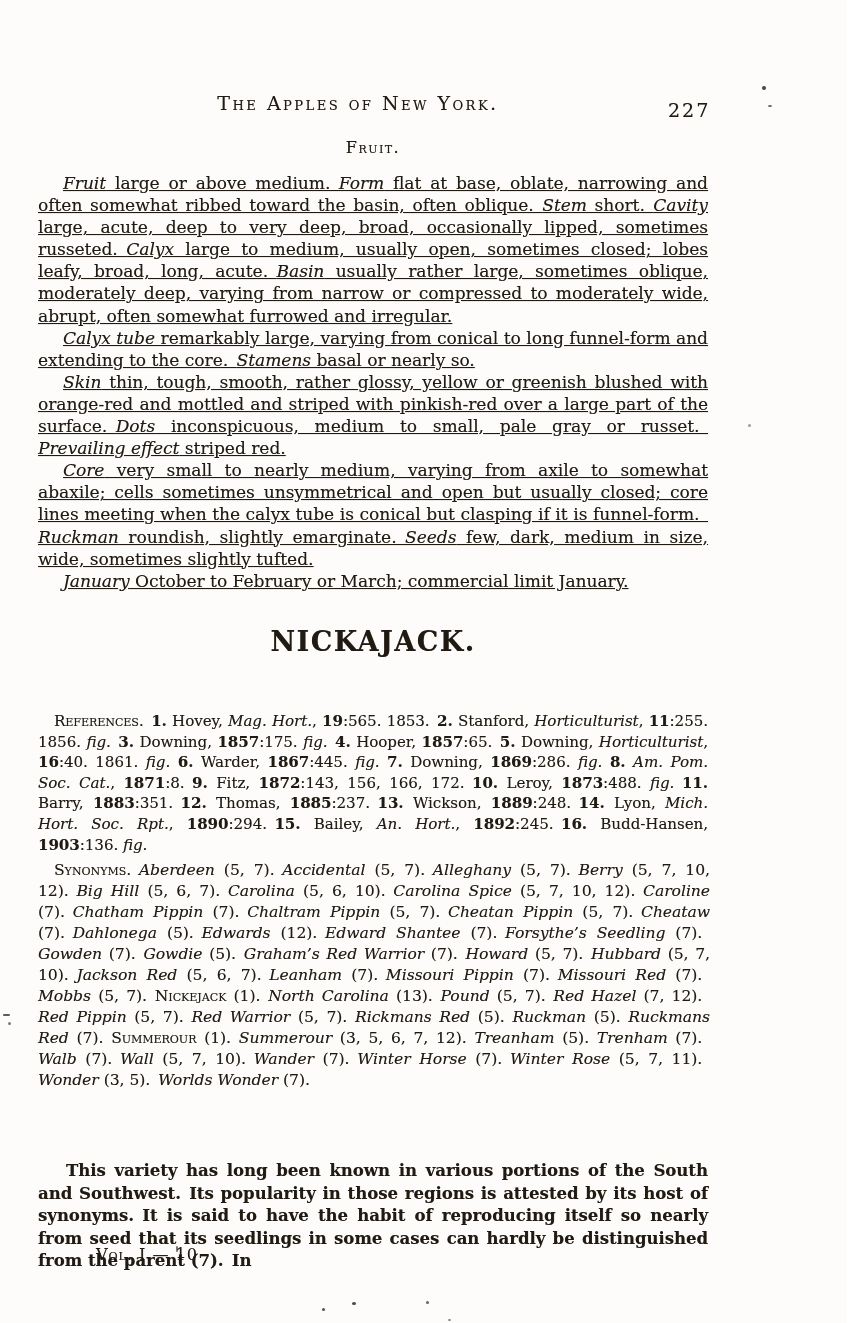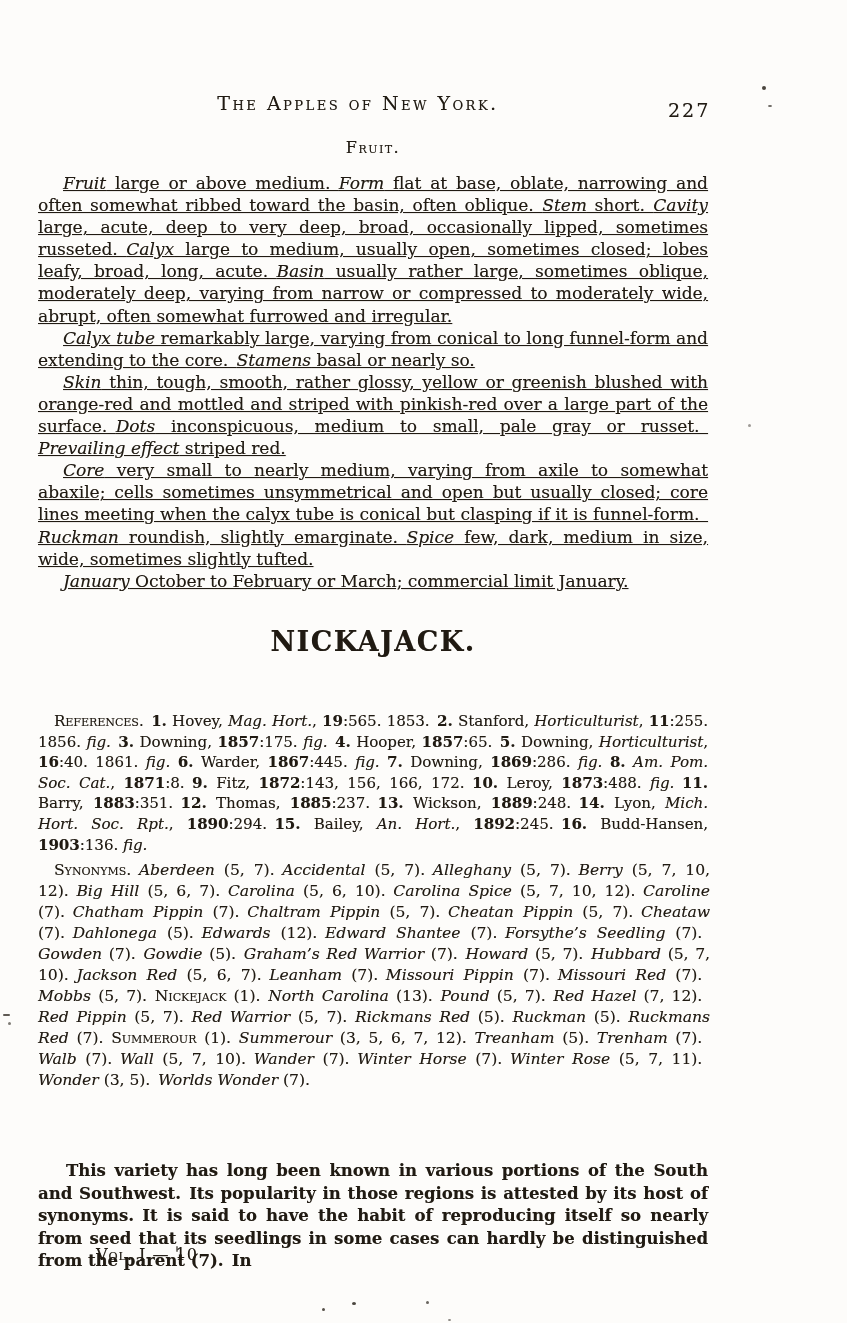--- a/index.html
+++ b/index.html
@@ -70,21 +70,21 @@
   </div>
 
   <div class="page-number">227</div>
 
   <div class="fruit-heading">Fruit.</div>
 
   <div class="fruit-body">
     <p class="bp"><i>Fruit</i> large or above medium. <i>Form</i> flat at base, oblate, narrowing and often somewhat ribbed toward the basin, often oblique. <i>Stem</i> short. <i>Cavity</i> large, acute, deep to very deep, broad, occasionally lipped, sometimes russeted. <i>Calyx</i> large to medium, usually open, sometimes closed; lobes leafy, broad, long, acute. <i>Basin</i> usually rather large, sometimes oblique, moderately deep, varying from narrow or compressed to moderately wide, abrupt, often somewhat furrowed and irregular.</p>
     <p class="bp"><i>Calyx tube</i> remarkably large, varying from conical to long funnel-form and extending to the core. <i>Stamens</i> basal or nearly so.</p>
     <p class="bp"><i>Skin</i> thin, tough, smooth, rather glossy, yellow or greenish blushed with orange-red and mottled and striped with pinkish-red over a large part of the surface. <i>Dots</i> inconspicuous, medium to small, pale gray or russet. <i>Prevailing effect</i> striped red.</p>
-    <p class="bp"><i>Core</i> very small to nearly medium, varying from axile to somewhat abaxile; cells sometimes unsymmetrical and open but usually closed; core lines meeting when the calyx tube is conical but clasping if it is funnel-form. <i>Ruckman</i> roundish, slightly emarginate. <i>Spice</i> few, dark, medium in size, wide, sometimes slightly tufted.</p>
+    <p class="bp"><i>Core</i> very small to nearly medium, varying from axile to somewhat abaxile; cells sometimes unsymmetrical and open but usually closed; core lines meeting when the calyx tube is conical but clasping if it is funnel-form. <i>Ruckman</i> roundish, slightly emarginate. <i>Seeds</i> few, dark, medium in size, wide, sometimes slightly tufted.</p>
     <p class="bp"><i>January</i> October to February or March; commercial limit January.</p>
   </div>
 
   <h1 class="variety-heading">NICKAJACK.</h1>
 
   <p class="refs"><span class="sc">References.</span> <b>1.</b> Hovey, <i>Mag. Hort.</i>, <b>19</b>:565. 1853. <b>2.</b> Stanford, <i>Horticulturist</i>, <b>11</b>:255. 1856. <i>fig.</i> <b>3.</b> Downing, <b>1857</b>:175. <i>fig.</i> <b>4.</b> Hooper, <b>1857</b>:65. <b>5.</b> Downing, <i>Horticulturist</i>, <b>16</b>:40. 1861. <i>fig.</i> <b>6.</b> Warder, <b>1867</b>:445. <i>fig.</i> <b>7.</b> Downing, <b>1869</b>:286. <i>fig.</i> <b>8.</b> <i>Am. Pom. Soc. Cat.</i>, <b>1871</b>:8. <b>9.</b> Fitz, <b>1872</b>:143, 156, 166, 172. <b>10.</b> Leroy, <b>1873</b>:488. <i>fig.</i> <b>11.</b> Barry, <b>1883</b>:351. <b>12.</b> Thomas, <b>1885</b>:237. <b>13.</b> Wickson, <b>1889</b>:248. <b>14.</b> Lyon, <i>Mich. Hort. Soc. Rpt.</i>, <b>1890</b>:294. <b>15.</b> Bailey, <i>An. Hort.</i>, <b>1892</b>:245. <b>16.</b> Budd-Hansen, <b>1903</b>:136. <i>fig.</i></p>
 
   <p class="syns"><span class="sc">Synonyms.</span> <i>Aberdeen</i> (5, 7). <i>Accidental</i> (5, 7). <i>Alleghany</i> (5, 7). <i>Berry</i> (5, 7, 10, 12). <i>Big Hill</i> (5, 6, 7). <i>Carolina</i> (5, 6, 10). <i>Carolina Spice</i> (5, 7, 10, 12). <i>Caroline</i> (7). <i>Chatham Pippin</i> (7). <i>Chaltram Pippin</i> (5, 7). <i>Cheatan Pippin</i> (5, 7). <i>Cheataw</i> (7). <i>Dahlonega</i> (5). <i>Edwards</i> (12). <i>Edward Shantee</i> (7). <i>Forsythe’s Seedling</i> (7). <i>Gowden</i> (7). <i>Gowdie</i> (5). <i>Graham’s Red Warrior</i> (7). <i>Howard</i> (5, 7). <i>Hubbard</i> (5, 7, 10). <i>Jackson Red</i> (5, 6, 7). <i>Leanham</i> (7). <i>Missouri Pippin</i> (7). <i>Missouri Red</i> (7). <i>Mobbs</i> (5, 7). <span class="sc">Nickejack</span> (1). <i>North Carolina</i> (13). <i>Pound</i> (5, 7). <i>Red Hazel</i> (7, 12). <i>Red Pippin</i> (5, 7). <i>Red Warrior</i> (5, 7). <i>Rickmans Red</i> (5). <i>Ruckman</i> (5). <i>Ruckmans Red</i> (7). <span class="sc">Summerour</span> (1). <i>Summerour</i> (3, 5, 6, 7, 12). <i>Treanham</i> (5). <i>Trenham</i> (7). <i>Walb</i> (7). <i>Wall</i> (5, 7, 10). <i>Wander</i> (7). <i>Winter Horse</i> (7). <i>Winter Rose</i> (5, 7, 11). <i>Wonder</i> (3, 5). <i>Worlds Wonder</i> (7).</p>
 
   <p class="desc">This variety has long been known in various portions of the South and Southwest. Its popularity in those regions is attested by its host of synonyms. It is said to have the habit of reproducing itself so nearly from seed that its seedlings in some cases can hardly be distinguished from the parent (7). In</p>

